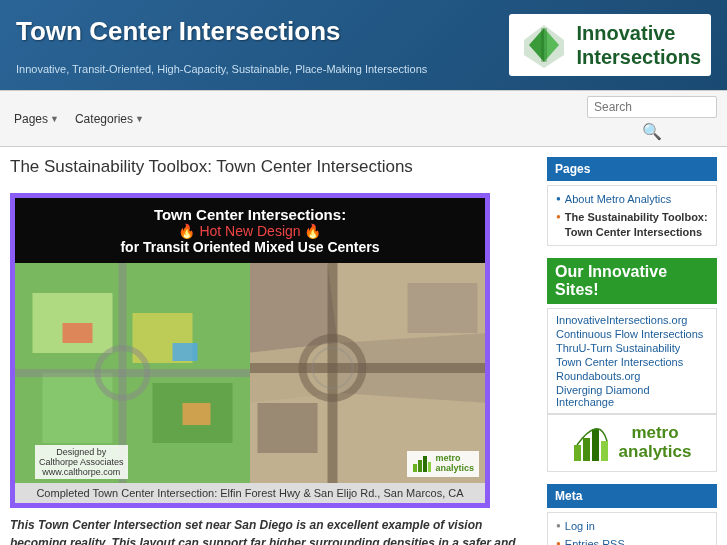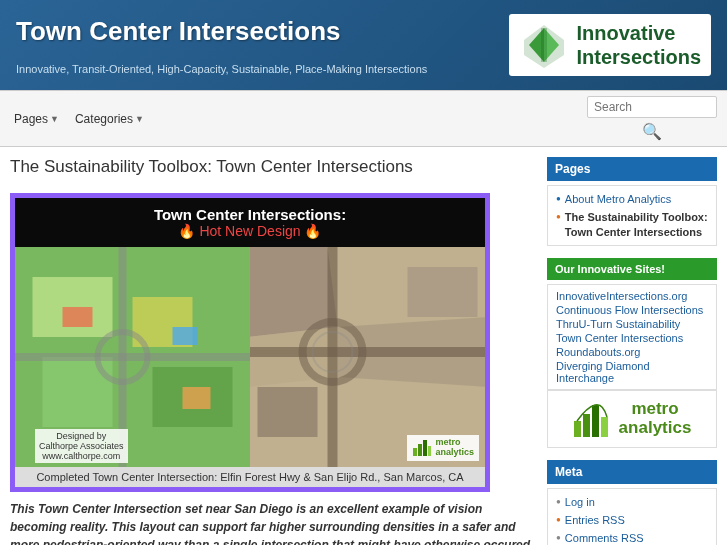--- a/index.html
+++ b/index.html
@@ -228,21 +228,21 @@
       line-height: 1.3;
     }
     .sidebar-link.active { font-weight: bold; color: #333; }
 
     #innovative-section {
       margin-bottom: 12px;
     }
     #innovative-title {
       background: #2a9a2a;
       color: #fff;
-      font-size: 11px;
+      font-size: 16px;
       font-weight: bold;
       padding: 5px 8px;
       margin-bottom: 4px;
     }
     #innovative-list {
       background: #fff;
       border: 1px solid #ddd;
       padding: 4px 8px;
       list-style: none;
     }
@@ -319,20 +319,21 @@
 
 <div id="main-layout">
 
   <div id="content">
     <div id="page-title">The Sustainability Toolbox: Town Center Intersections</div>
 
     <div id="article-image-box">
       <div id="article-overlay-title">
         <div style="font-size:15px;">Town Center Intersections:</div>
         <div id="hot-new-design">🔥 <span style="color:#ef4444;font-weight:normal;">Hot New Design</span> 🔥</div>
+        <div id="article-subtitle">for Transit Oriented Mixed Use Centers</div>
       </div>
       <div id="image-row">
         <div class="fake-image" id="left-image">
           
           <svg width="100%" height="100%" viewBox="0 0 240 220" xmlns="http://www.w3.org/2000/svg" preserveAspectRatio="xMidYMid slice">
             <rect width="240" height="220" fill="#7ab860"></rect>
             <rect x="20" y="30" width="80" height="60" fill="#c8e890" opacity="0.7"></rect>
             <rect x="120" y="50" width="60" height="50" fill="#e8d850" opacity="0.6"></rect>
             <rect x="30" y="110" width="70" height="70" fill="#8aca70" opacity="0.8"></rect>
             <rect x="140" y="120" width="80" height="60" fill="#5a9a40" opacity="0.7"></rect>

